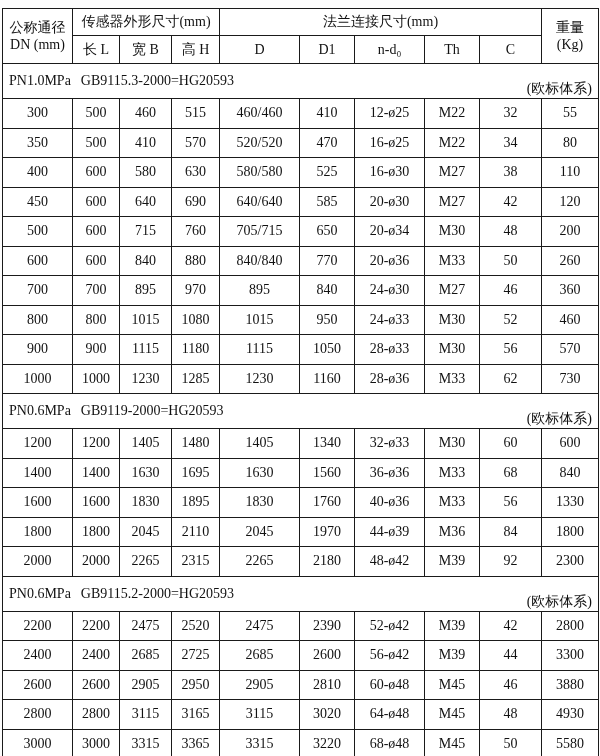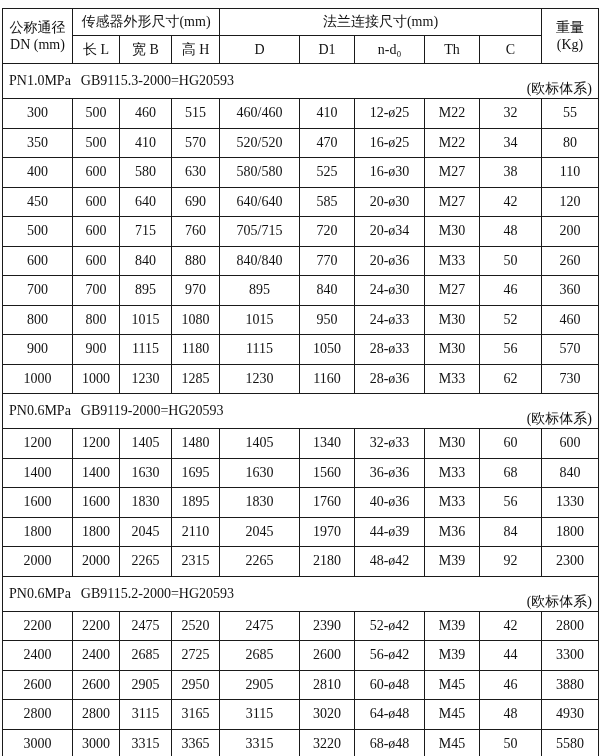--- a/index.html
+++ b/index.html
@@ -162,21 +162,21 @@
           <td>M27</td>
           <td>42</td>
           <td>120</td>
         </tr>
         <tr class="data-row">
           <td>500</td>
           <td>600</td>
           <td>715</td>
           <td>760</td>
           <td>705/715</td>
-          <td>720</td>
+          <td>650</td>
           <td>20-ø34</td>
           <td>M30</td>
           <td>48</td>
           <td>200</td>
         </tr>
         <tr class="data-row">
           <td>600</td>
           <td>600</td>
           <td>840</td>
           <td>880</td>

